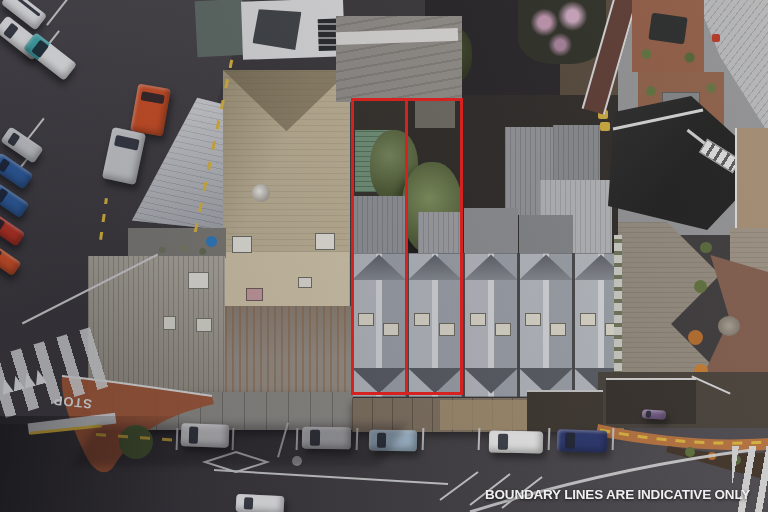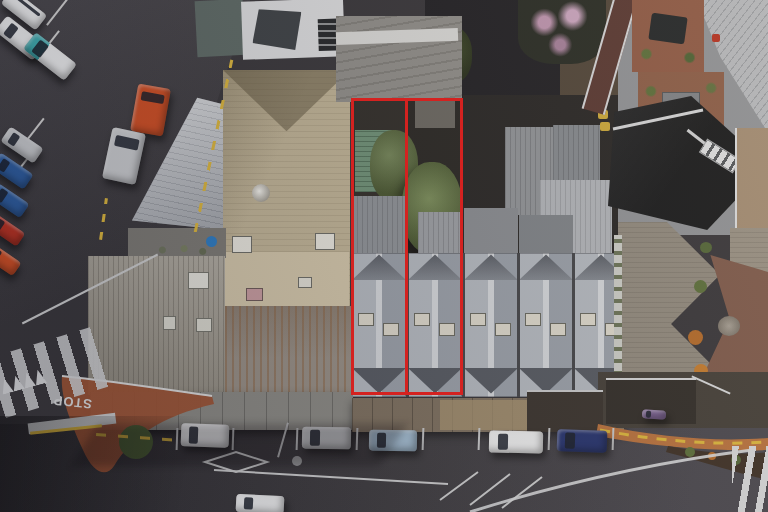--- a/index.html
+++ b/index.html
@@ -315,14 +315,15 @@
   <div class="car h" style="left:236px;top:495px;width:48px;height:18px;transform:rotate(3deg);background:var(--car-white);"></div>
   <div class="car h" style="left:642px;top:410px;width:24px;height:9px;transform:rotate(3deg);background:var(--car-purple);"></div>
 
   <div class="shadow-bl"></div>
   <div class="shadow-street"></div>
   <div class="grade"></div>
 
   <div class="plot-box pbx1"></div>
   <div class="plot-box pbx2"></div>
 
+  <div class="disclaimer">BOUNDARY LINES ARE INDICATIVE ONLY</div>
 
 </div>
 
 </body></html>

